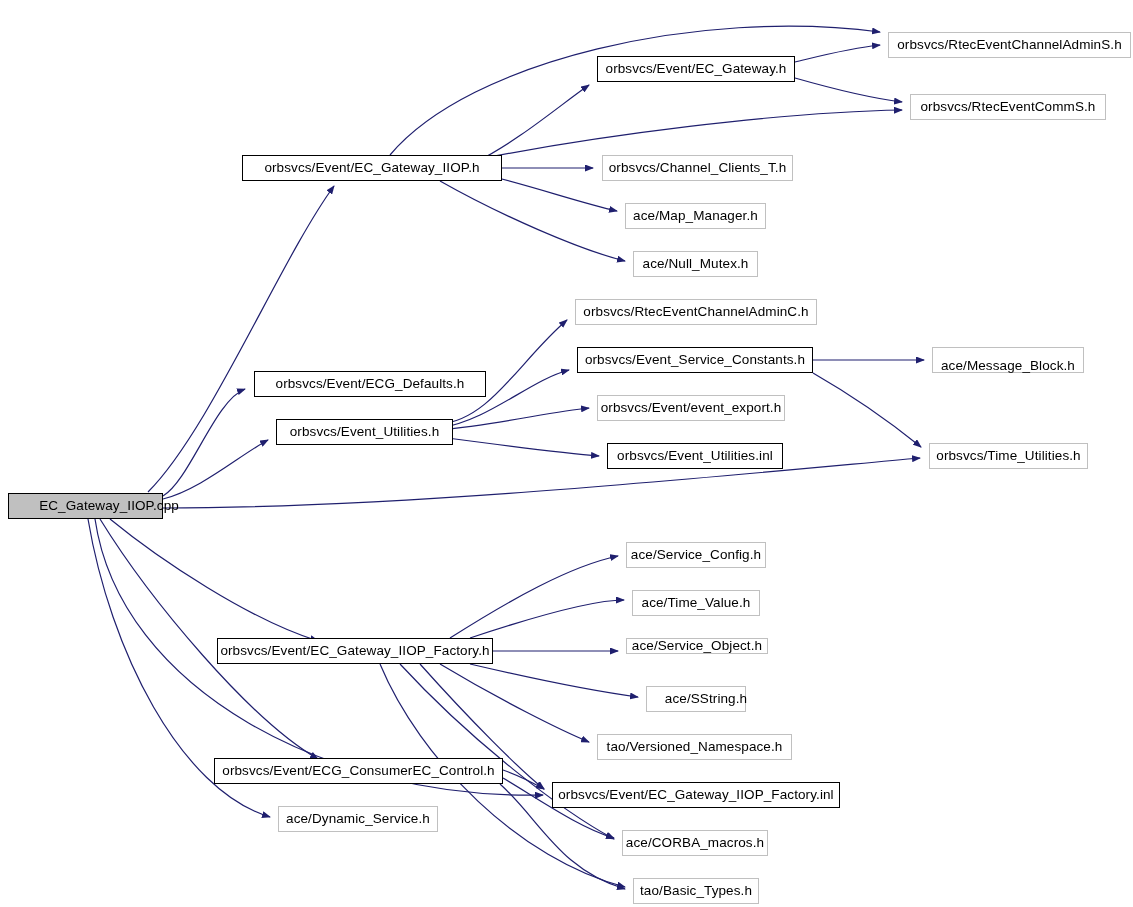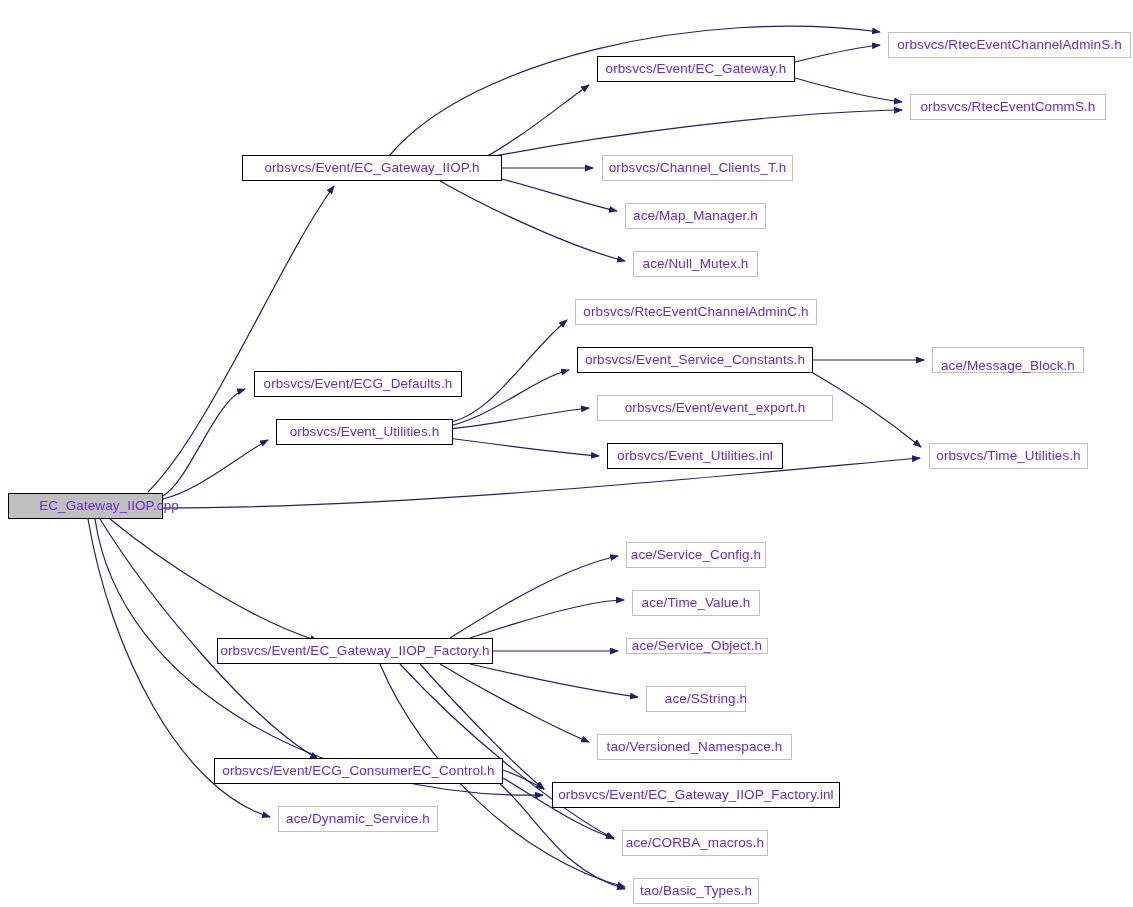--- a/index.html
+++ b/index.html
@@ -24,21 +24,21 @@
   }
   .node {
     position: absolute;
     box-sizing: border-box;
     display: flex;
     align-items: center;
     justify-content: center;
     background: #ffffff;
     border: 1px solid #c0c0c0;
     font-size: 13.5px;
-    color: #6d28d9;
+    color: #000000;
     white-space: nowrap;
     letter-spacing: 0.1px;
     line-height: 1;
   }
   .node.strong {
     border-color: #000000;
   }
   .node.root {
     background: #c0c0c0;
     border-color: #000000;
@@ -111,33 +111,33 @@
       </div>
       <div class="node" style="left: 602px; top: 155px; width: 191px; height: 26px;">
         <span class="node-label">orbsvcs/Channel_Clients_T.h</span>
       </div>
       <div class="node" style="left: 625px; top: 203px; width: 141px; height: 26px;">
         <span class="node-label">ace/Map_Manager.h</span>
       </div>
       <div class="node" style="left: 633px; top: 251px; width: 125px; height: 26px;">
         <span class="node-label">ace/Null_Mutex.h</span>
       </div>
-      <div class="node strong" style="left: 254px; top: 371px; width: 208px; height: 26px;">
+      <div class="node strong" style="left: 254px; top: 371px; width: 232px; height: 26px;">
         <span class="node-label">orbsvcs/Event/ECG_Defaults.h</span>
       </div>
       <div class="node strong" style="left: 276px; top: 419px; width: 177px; height: 26px;">
         <span class="node-label">orbsvcs/Event_Utilities.h</span>
       </div>
       <div class="node" style="left: 575px; top: 299px; width: 242px; height: 26px;">
         <span class="node-label">orbsvcs/RtecEventChannelAdminC.h</span>
       </div>
       <div class="node strong" style="left: 577px; top: 347px; width: 236px; height: 26px;">
         <span class="node-label">orbsvcs/Event_Service_Constants.h</span>
       </div>
-      <div class="node" style="left: 597px; top: 395px; width: 236px; height: 26px;">
+      <div class="node" style="left: 597px; top: 395px; width: 188px; height: 26px;">
         <span class="node-label">orbsvcs/Event/event_export.h</span>
       </div>
       <div class="node strong" style="left: 607px; top: 443px; width: 176px; height: 26px;">
         <span class="node-label">orbsvcs/Event_Utilities.inl</span>
       </div>
       <div class="node" style="left: 932px; top: 347px; width: 152px; height: 26px; align-items: flex-end;">
         <span class="node-label">ace/Message_Block.h</span>
       </div>
       <div class="node" style="left: 929px; top: 443px; width: 159px; height: 26px;">
         <span class="node-label">orbsvcs/Time_Utilities.h</span>

